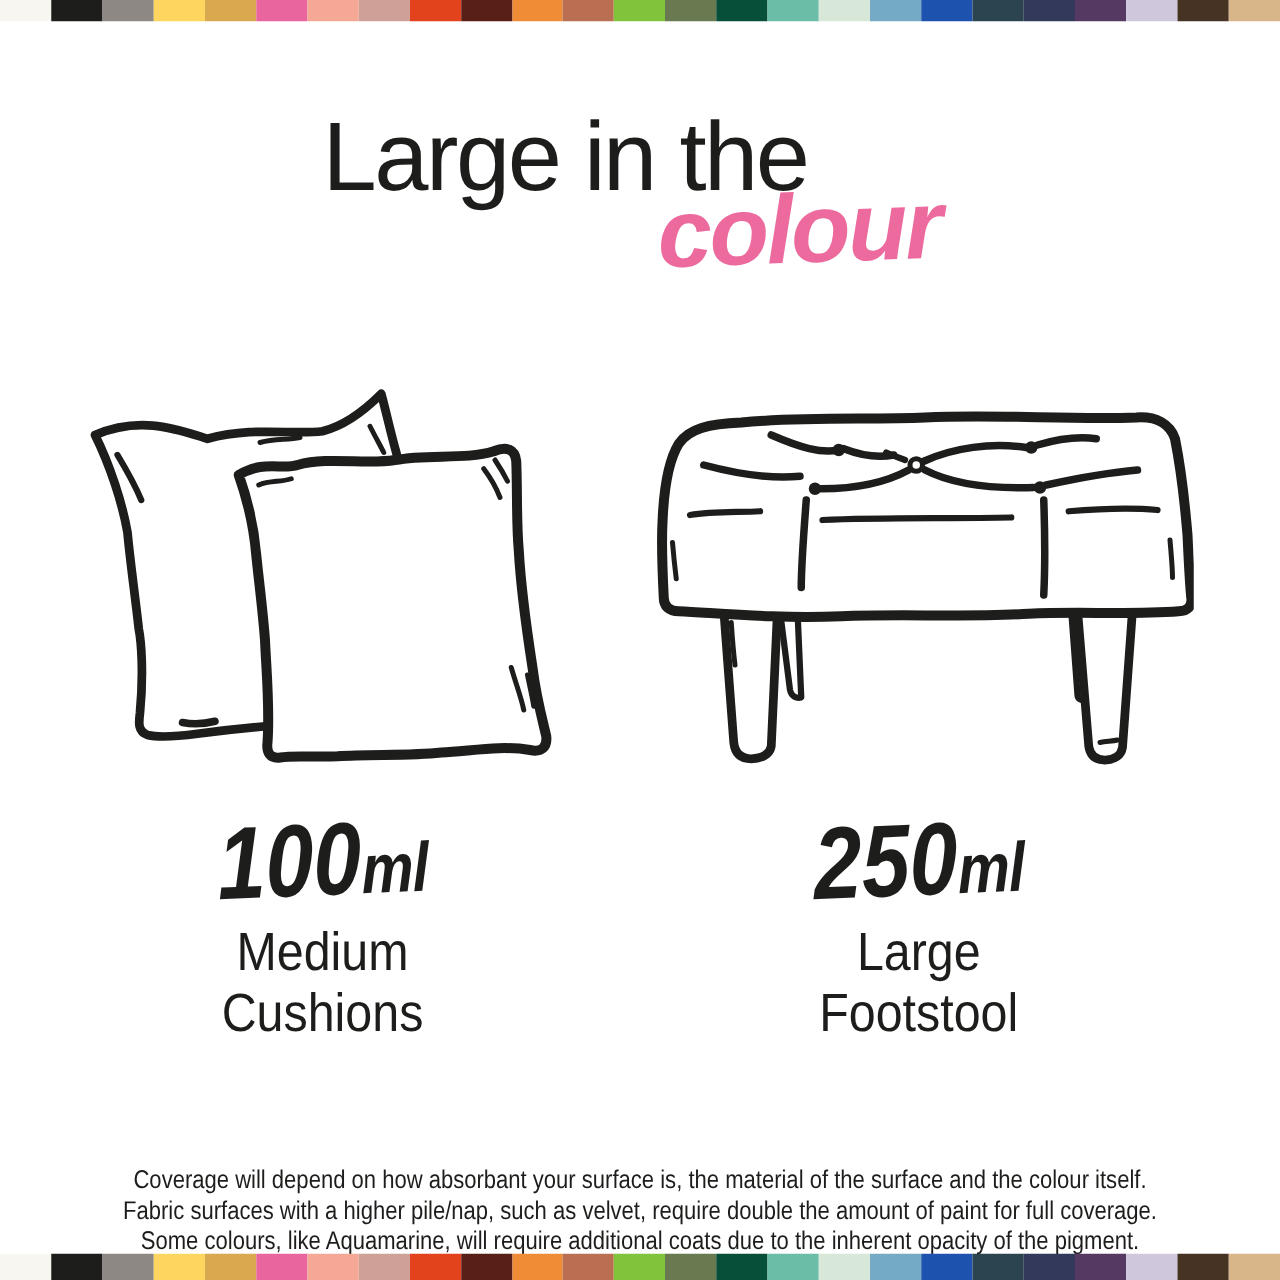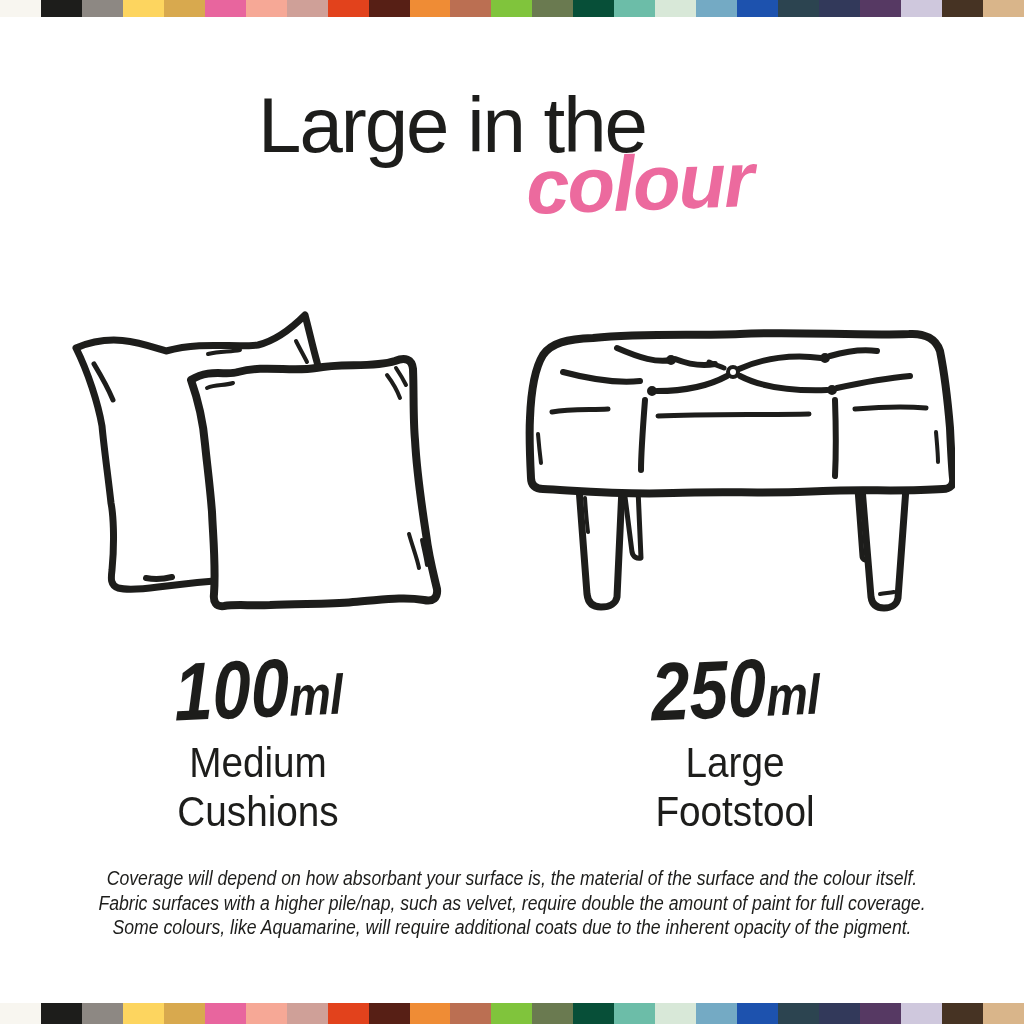--- a/index.html
+++ b/index.html
@@ -82,23 +82,22 @@
     line-height: 1.15;
     letter-spacing: 0px;
     transform: scaleX(0.9);
     transform-origin: center;
     color: #1d1d1b;
   }
 
   .footnote {
     position: absolute;
     left: 0; right: 0;
-    top: 866px;
+    top: 932px;
     text-align: center;
-    font-style: italic;
   }
   .footnote-line {
     font-size: 20.5px;
     line-height: 24.5px;
     white-space: nowrap;
     transform: scaleX(0.86);
     transform-origin: center;
     color: #1d1d1b;
   }
 

